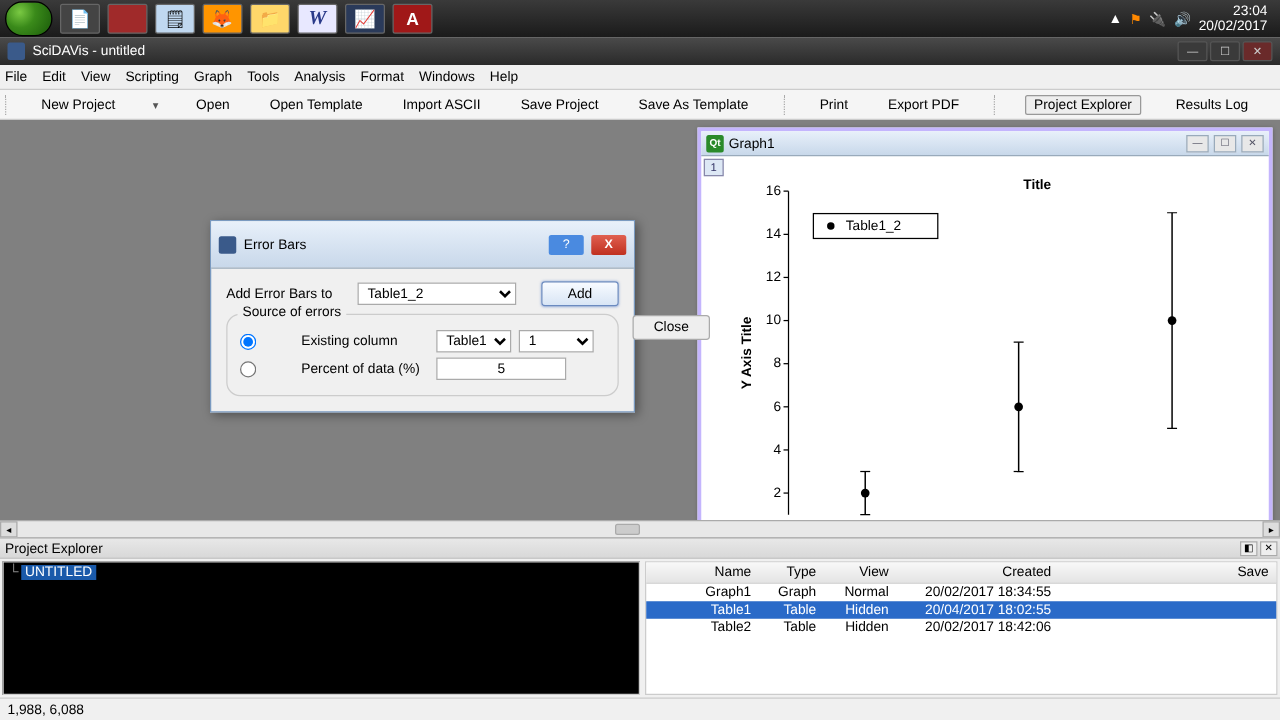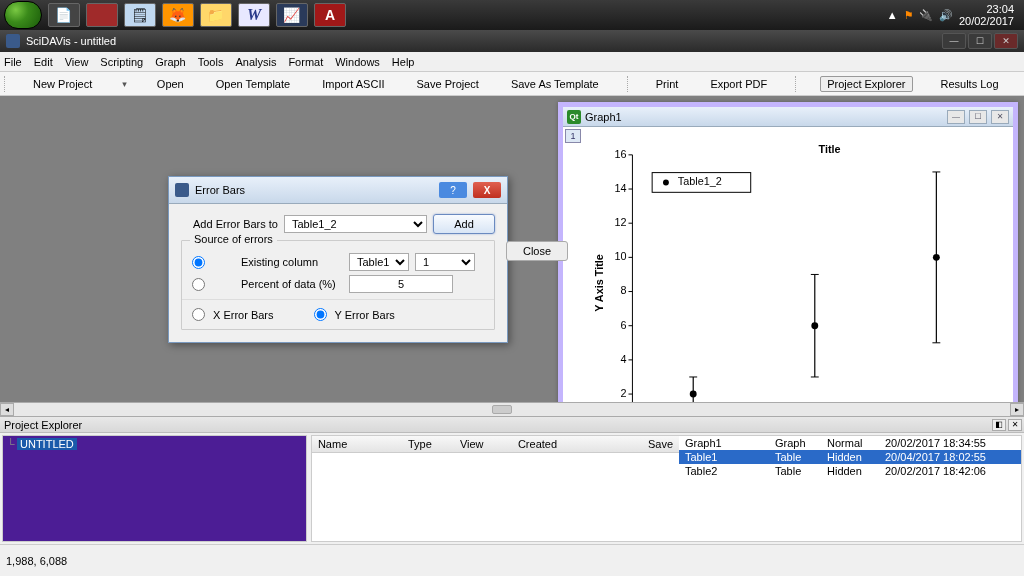--- a/index.html
+++ b/index.html
@@ -36,67 +36,67 @@
 .toolbar .tbtn.box { border: 1px solid #999; background: #eee; border-radius: 2px; padding: 1px 6px; }
 .toolbar .chev { font-size: 9px; color: #555; padding: 0 2px; }
 
 .workarea { flex: 1; background: #808080; position: relative; overflow: hidden; }
 .hscroll { position: absolute; bottom: 0; left: 0; right: 0; height: 14px; background: #e8e8e8; border-top: 1px solid #aaa; display:flex; }
 .hscroll .arrow{ width:14px; border:1px solid #aaa; background:#ddd; display:flex;align-items:center;justify-content:center;font-size:8px;}
 .hscroll .track{ flex:1; position:relative;}
 .hscroll .thumb{ position:absolute; left:48%; top:2px; bottom:2px; width:20px; background:#ccc; border:1px solid #aaa; border-radius:2px;}
 
 
-.subwin { position: absolute; top: 6px; right: 6px; width: 460px; height: 326px; background: #fff; border: 5px solid #c4b5fd; box-shadow: 0 0 4px rgba(0,0,0,.3); }
+.subwin { position: absolute; top: 6px; right: 6px; width: 460px; height: 326px; background: #fff; border: 3px solid #c4b5fd; box-shadow: 0 0 4px rgba(0,0,0,.3); }
 .subwin-title { height: 20px; background: linear-gradient(#e8f0fa, #c8d8ea); display: flex; align-items: center; padding: 0 4px; gap: 4px; border-bottom:1px solid #9ab; }
 .subwin-title .qt { width:14px; height:14px; background:#2a8a2a; border-radius:2px; color:#fff; font-size:8px; display:flex;align-items:center;justify-content:center; font-weight:bold;}
 .subwin-title .spacer{flex:1;}
 .subwin-title .sbtn{ width:18px; height:14px; border:1px solid #9ab; background:#e8e8e8; display:flex;align-items:center;justify-content:center; font-size:8px; color:#556;}
 .layer-btn { position:absolute; top:22px; left:2px; width:16px; height:14px; border:1px solid #88a; background:#dde8f5; font-size:9px; display:flex;align-items:center;justify-content:center; color:#336;}
 .plot { position:absolute; top:38px; left:30px; right:6px; bottom:6px; }
 
 
 .dialog { position: absolute; top: 80px; left: 168px; width: 340px; background: #f0f0f0; border: 1px solid #7a9ac0; box-shadow: 2px 2px 8px rgba(0,0,0,.4); }
-.dlg-title { height: 27px; background: linear-gradient(#e8f0fa, #c8d8ea); display: flex; align-items: center; padding: 0 6px; gap: 6px; border-bottom:1px solid #9ab;}
+.dlg-title { height: 38px; background: linear-gradient(#e8f0fa, #c8d8ea); display: flex; align-items: center; padding: 0 6px; gap: 6px; border-bottom:1px solid #9ab;}
 .dlg-title .icon{ width:14px; height:14px; background:#3a5a8a; border-radius:2px;}
 .dlg-title .spacer{flex:1;}
 .dlg-title .dbtn{ width:28px; height:16px; display:flex; align-items:center; justify-content:center; font-size:10px; border-radius:2px;}
 .dlg-title .help{ background:#4a8ae0; color:#fff;}
 .dlg-title .dclose{ background:linear-gradient(#e06050,#c03020); color:#fff; font-weight:bold;}
 .dlg-body{ padding:10px 12px 12px 12px; }
-.dlg-row{ display:flex; align-items:center; gap:6px; margin-bottom:6px;margin-left:12px;}
+.dlg-row{ display:flex; align-items:center; gap:20px; margin-bottom:6px;}
 .dlg-row label{ white-space:nowrap;}
 .dlg-row .field{ flex:1;}
 select,input[type=text]{ border:1px solid #aaa; background:#fff; height:18px; padding:0 3px; font-size:11px;}
 .dlg-btn{ width:62px; height:20px; border:1px solid #6a8ac0; background:linear-gradient(#f8fbff,#d8e5f5); border-radius:3px; display:flex;align-items:center;justify-content:center; box-shadow:0 0 2px rgba(80,120,200,.6);}
 .dlg-btn.plain{ background:#eee; border-color:#aaa; box-shadow:none;}
-.group{ border:1px solid #ccc; border-radius:1px; padding:8px 10px; margin-top:4px; position:relative;}
+.group{ border:1px solid #ccc; border-radius:11px; padding:8px 10px; margin-top:4px; position:relative;}
 .group .legend{ position:absolute; top:-8px; left:8px; background:#f0f0f0; padding:0 4px; font-size:11px;}
 .radio-row{ display:flex; align-items:center; gap:6px; margin:4px 0;}
 .radio-row .rlabel{ width:130px;padding-left:28px;}
 .small-sel{ width:60px;}
 
 
 .pex { height: 128px; background: #f0f0f0; display:flex; flex-direction:column; border-top:1px solid #aaa;}
 .pex-header{ height:16px; background:linear-gradient(#e8e8e8,#d8d8d8); padding:0 4px; display:flex; align-items:center; border-bottom:1px solid #bbb; position:relative;}
 .pex-header .ctl{ position:absolute; right:2px; display:flex; gap:2px;}
 .pex-header .cbtn{ width:14px; height:12px; border:1px solid #aaa; background:#eee; font-size:8px; display:flex;align-items:center;justify-content:center;}
 .pex-body{ flex:1; display:flex;}
-.pex-tree{ width:510px; background:#4c1d95; border:1px solid #ccc; margin:2px; padding:2px;}
+.pex-tree{ width:510px; background:#000000; border:1px solid #ccc; margin:2px; padding:2px;}
 .pex-tree .node{ background:#1a5aaa; color:#fff; padding:0 3px; display:inline-block;}
 .pex-tree .tree-ind{ display:inline-block; width:12px; text-align:center; color:#888;}
-.pex-list{ flex:1; background:#fff; border:1px solid #ccc; margin:2px; display:flex; flex-direction:row;}
+.pex-list{ flex:1; background:#fff; border:1px solid #ccc; margin:2px; display:flex; flex-direction:column;text-align:right;}
 .pex-cols{ display:flex; background:linear-gradient(#f8f8f8,#e4e4e4); border-bottom:1px solid #ccc; height:17px; align-items:center;}
 .pex-cols div, .pex-row div{ padding:0 6px;}
 .c-name{width:90px;} .c-type{width:52px;} .c-view{width:58px;} .c-created{width:130px;} .c-label{flex:1;}
 .pex-rows{ flex:1;}
 .pex-row{ display:flex; height:14px; align-items:center;}
 .pex-row.sel{ background:#2a6ac8; color:#fff;}
 
-.statusbar{ height:32px; background:#f0f0f0; border-top:1px solid #ccc; padding:0 6px; display:flex; align-items:center;}
+.statusbar{ height:18px; background:#f0f0f0; border-top:1px solid #ccc; padding:0 6px; display:flex; align-items:center;}
 input[type=radio]{ margin:0 2px 0 0; vertical-align:middle;}
 </style>
 </head>
 <body>
 
 <div class="taskbar">
   <div class="start-orb"></div>
   <div class="task-icon">📄</div>
   <div class="task-icon" style="background:#a02a2a"></div>
   <div class="task-icon" style="background:#c0d8f0">🗒</div>
@@ -240,30 +240,20 @@
             <input type="radio" name="src" checked="" style="">
             <span class="rlabel">Existing column</span>
             <select class="small-sel"><option>Table1</option></select>
             <select class="small-sel"><option>1</option></select>
           </div>
           <div class="radio-row">
             <input type="radio" name="src" style="">
             <span class="rlabel">Percent of data (%)</span>
             <input type="text" style="width: 104px; text-align: center;" value="5">
           </div>
-          <div style="border-top:1px solid #ddd; margin:6px -10px 0 -10px; padding:8px 10px 0 10px; display:flex; gap:40px;">
-            <div class="radio-row" style="margin:0">
-              <input type="radio" name="dir" style="">
-              <span>X Error Bars</span>
-            </div>
-            <div class="radio-row" style="margin:0">
-              <input type="radio" name="dir" checked="" style="">
-              <span>Y Error Bars</span>
-            </div>
-          </div>
         </div>
       </div>
     </div>
 
     <div class="hscroll">
       <div class="arrow">◂</div>
       <div class="track">
           <div class="thumb"></div>
         </div>
       <div class="arrow">▸</div>

